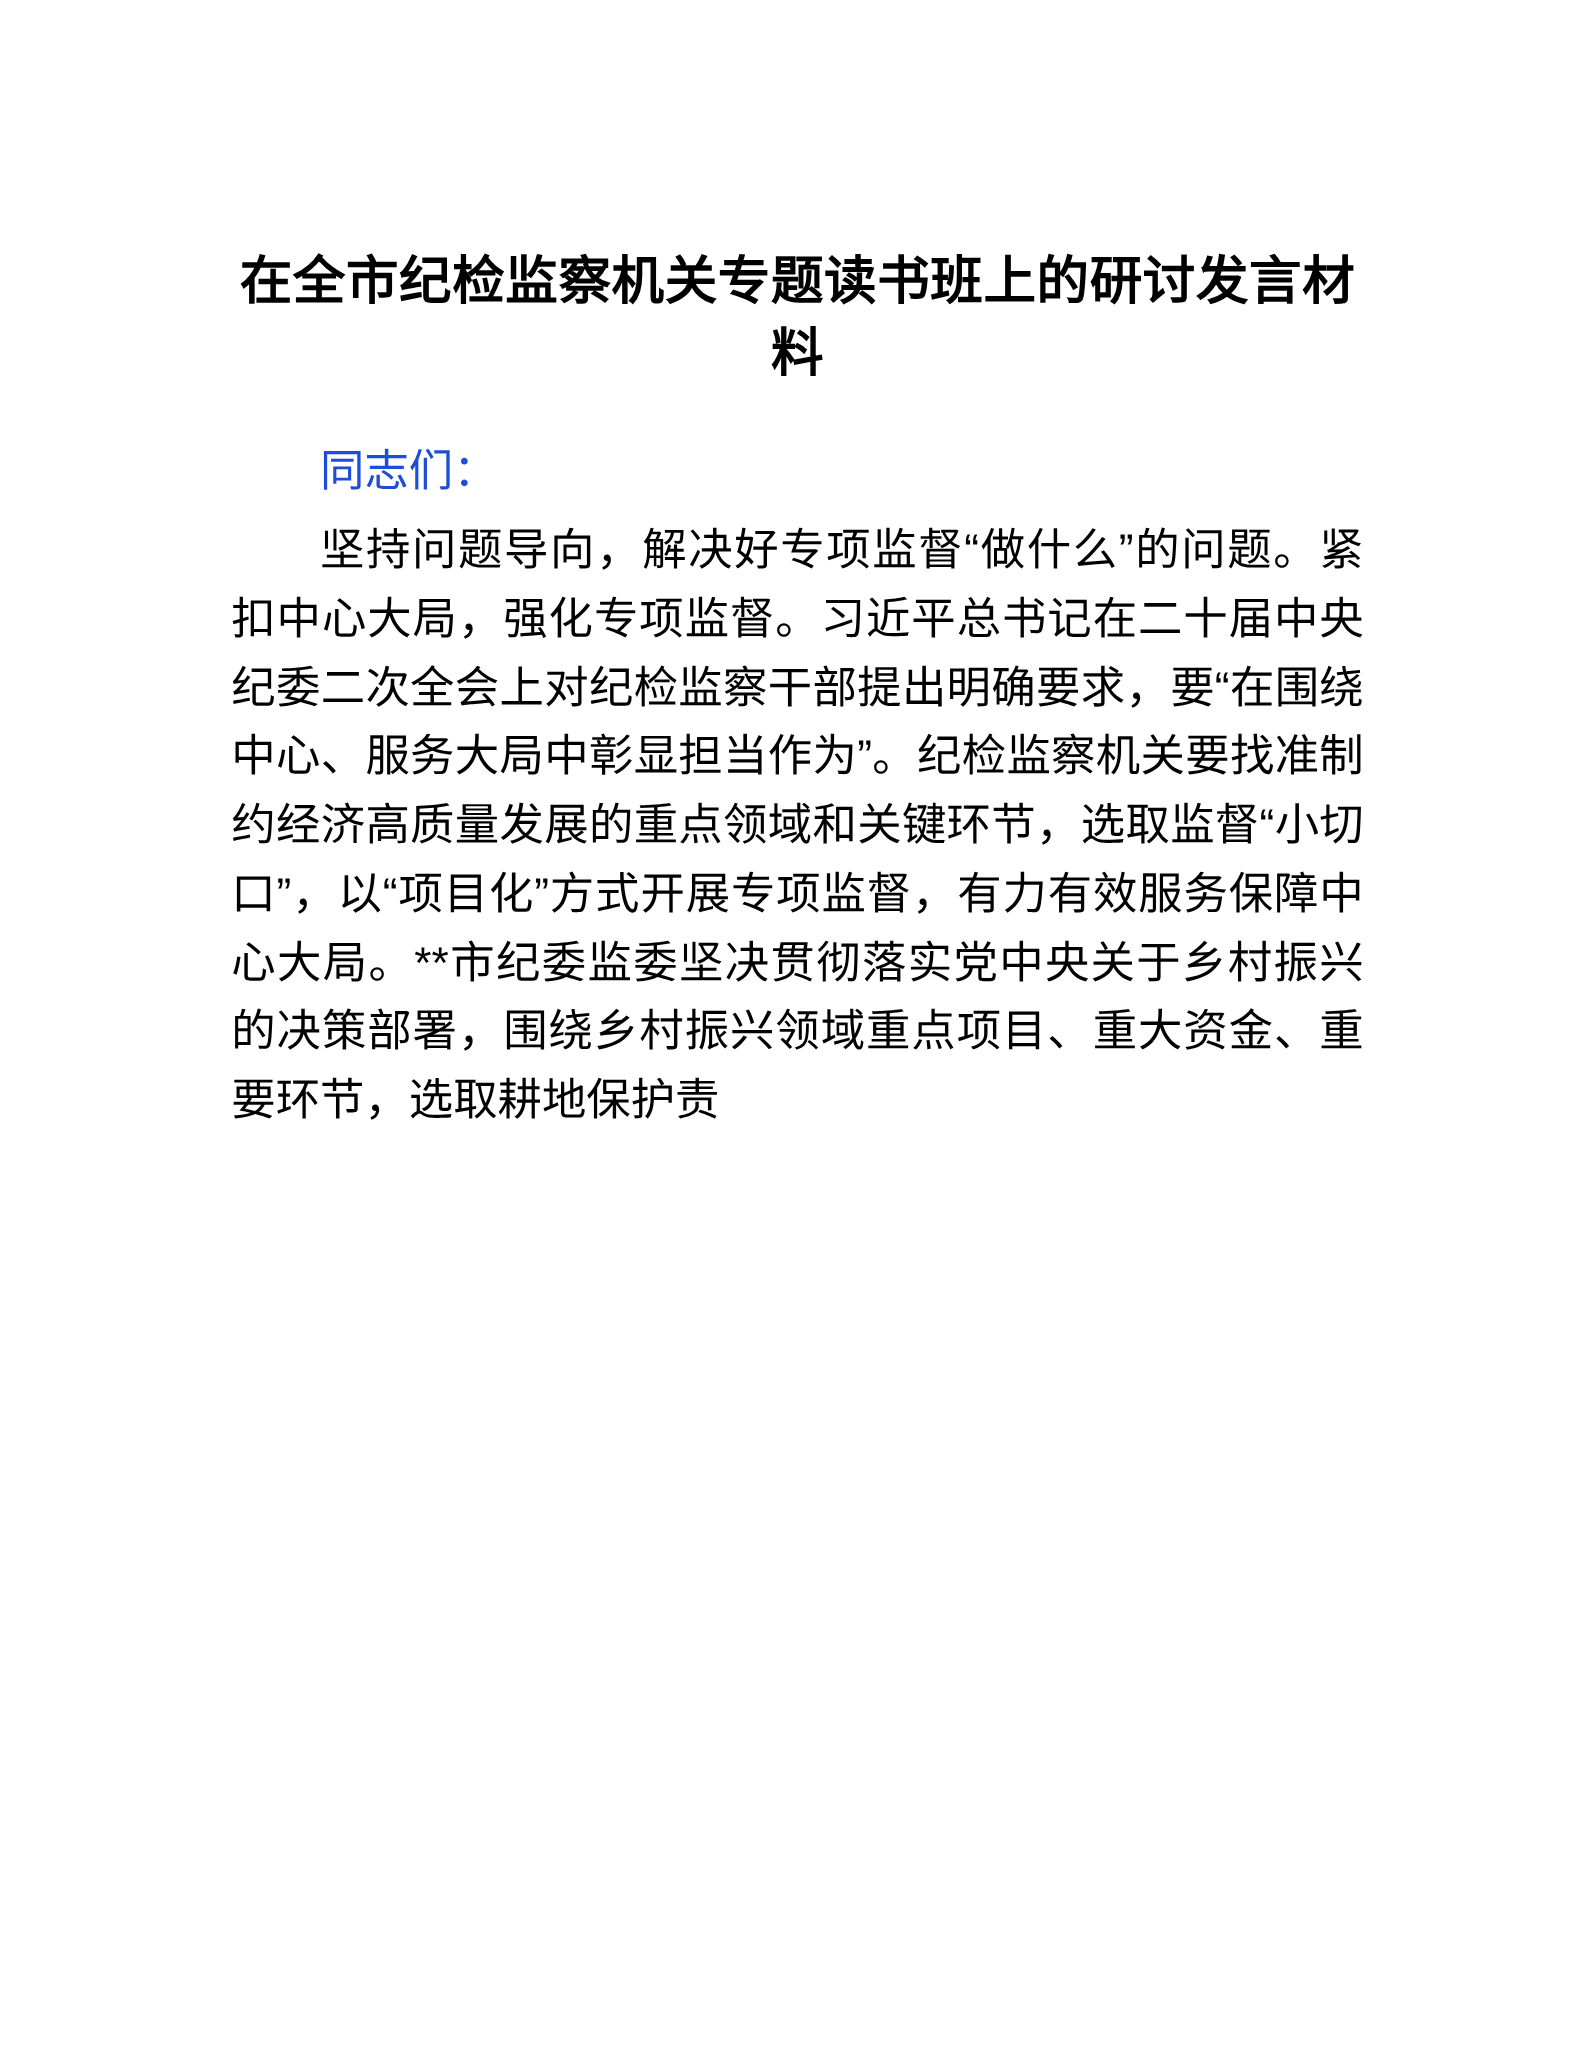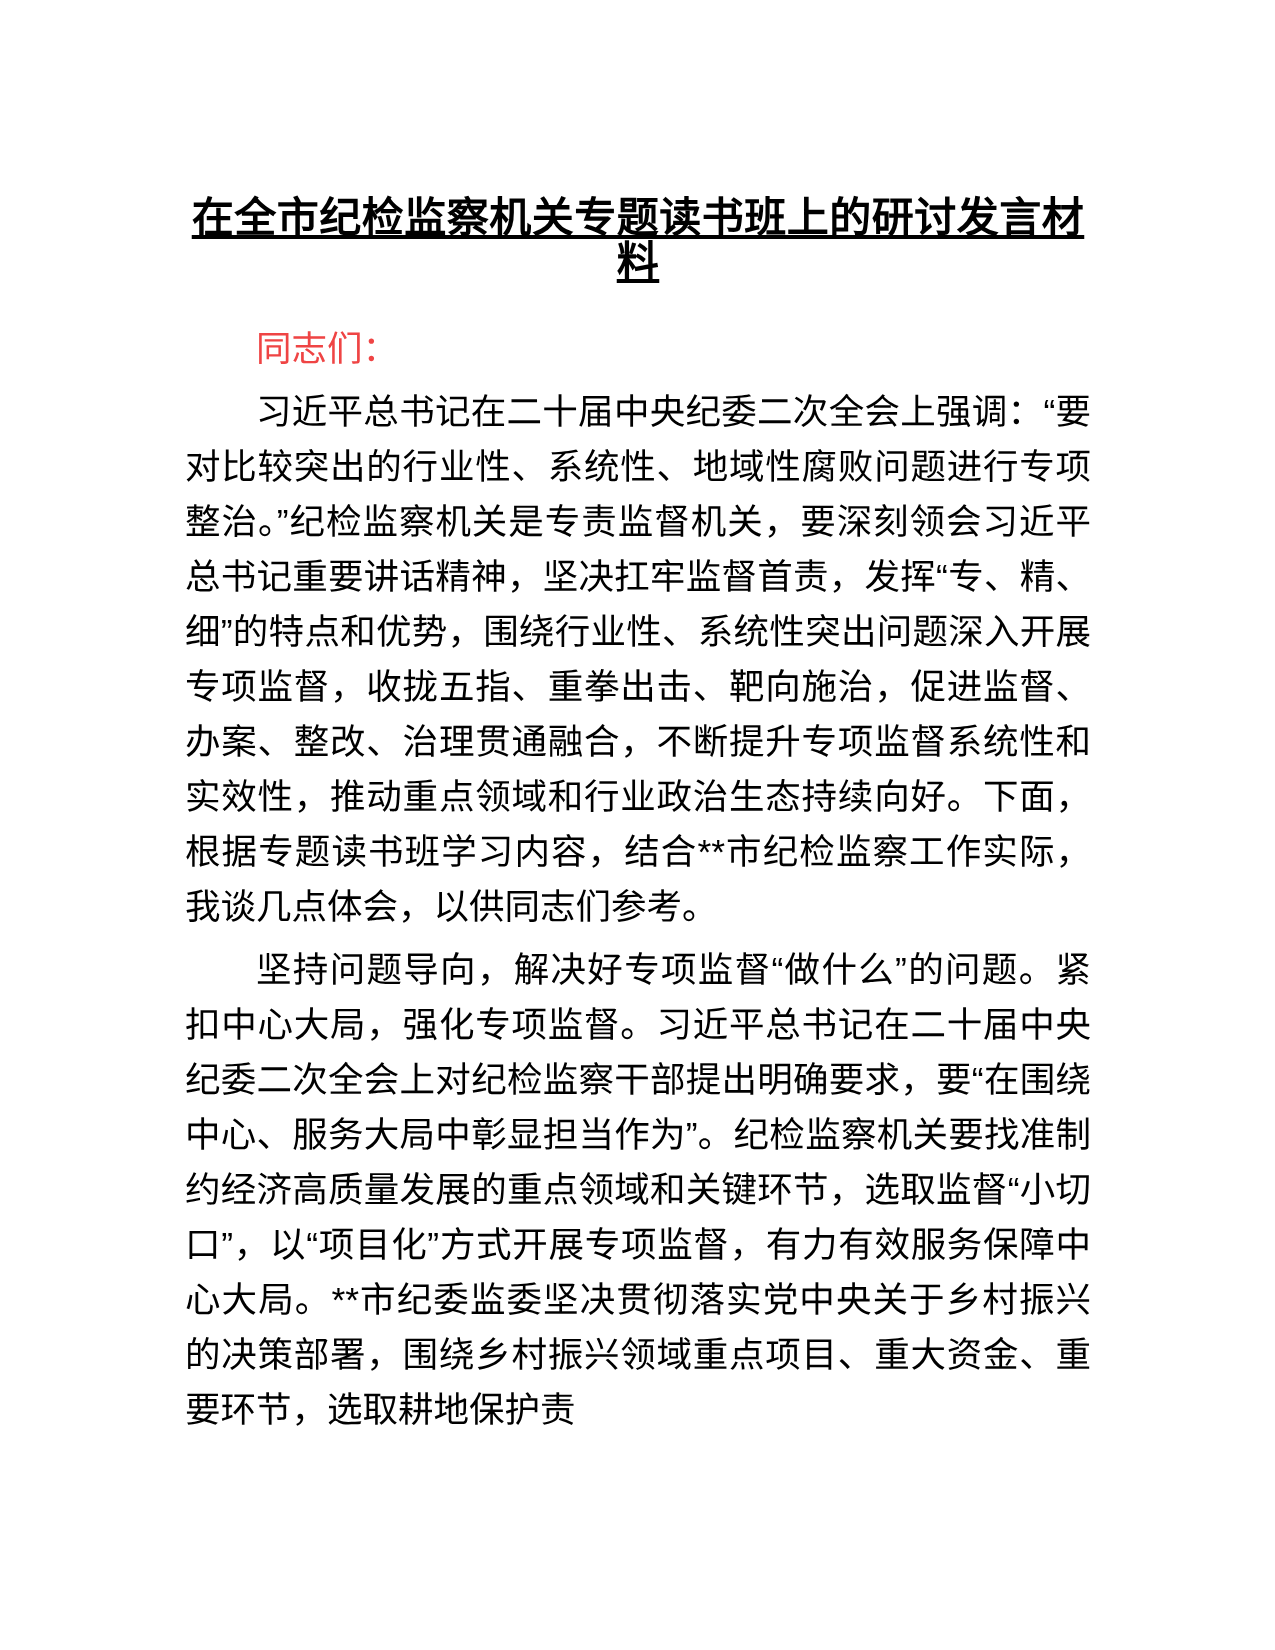--- a/index.html
+++ b/index.html
@@ -25,35 +25,34 @@
     position: absolute;
     left: 185px;
     top: 196px;
     width: 906px;
   }
 
   .doc-title {
     font-family: "Liberation Sans", "DejaVu Sans", sans-serif;
     font-weight: bold;
     font-size: 42px;
-    line-height: 44px;
+    line-height: 58px;
     text-align: center;
     letter-spacing: 0.5px;
     margin: 0 0 38px 0;
     color: #000000;
-    text-decoration: underline;
   }
 
   .salutation {
     font-size: 35.5px;
     line-height: 55px;
     margin: 0 0 8px 0;
     text-indent: 71px;
     letter-spacing: 0px;
-    color: #ef4444;
+    color: #1d4ed8;
   }
 
   .body-para {
     font-size: 35.5px;
     line-height: 55px;
     margin: 0 0 8px 0;
     text-indent: 71px;
     text-align: justify;
     text-justify: inter-ideograph;
     letter-spacing: 0px;
@@ -71,18 +70,17 @@
 </head>
 <body>
 
 <div class="page">
   <div class="content">
 
     <h1 class="doc-title">在全市纪检监察机关专题读书班上的研讨发言材料</h1>
 
     <p class="salutation">同志们：</p>
 
-    <p class="body-para">习近平总书记在二十届中央纪委二次全会上强调：“要对比较突出的行业性、系统性、地域性腐败问题进行专项整治。”纪检监察机关是专责监督机关，要深刻领会习近平总书记重要讲话精神，坚决扛牢监督首责，发挥“专、精、细”的特点和优势，围绕行业性、系统性突出问题深入开展专项监督，收拢五指、重拳出击、靶向施治，促进监督、办案、整改、治理贯通融合，不断提升专项监督系统性和实效性，推动重点领域和行业政治生态持续向好。下面，根据专题读书班学习内容，结合**市纪检监察工作实际，我谈几点体会，以供同志们参考。</p>
 
     <p class="body-para para-gap">坚持问题导向，解决好专项监督“做什么”的问题。紧扣中心大局，强化专项监督。习近平总书记在二十届中央纪委二次全会上对纪检监察干部提出明确要求，要“在围绕中心、服务大局中彰显担当作为”。纪检监察机关要找准制约经济高质量发展的重点领域和关键环节，选取监督“小切口”，以“项目化”方式开展专项监督，有力有效服务保障中心大局。**市纪委监委坚决贯彻落实党中央关于乡村振兴的决策部署，围绕乡村振兴领域重点项目、重大资金、重要环节，选取耕地保护责</p>
 
   </div>
 </div>
 
 </body></html>

